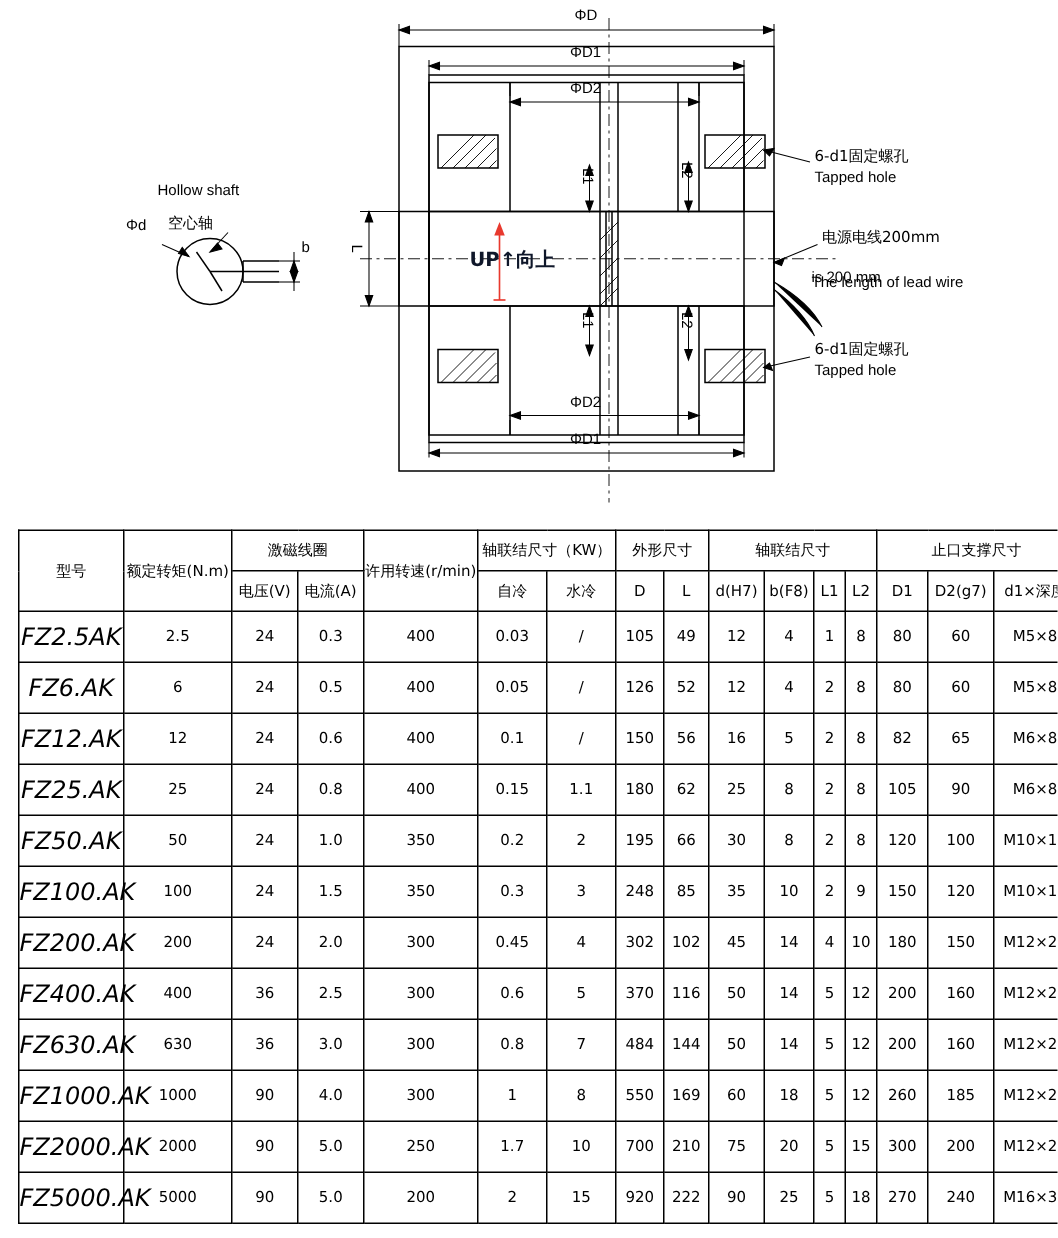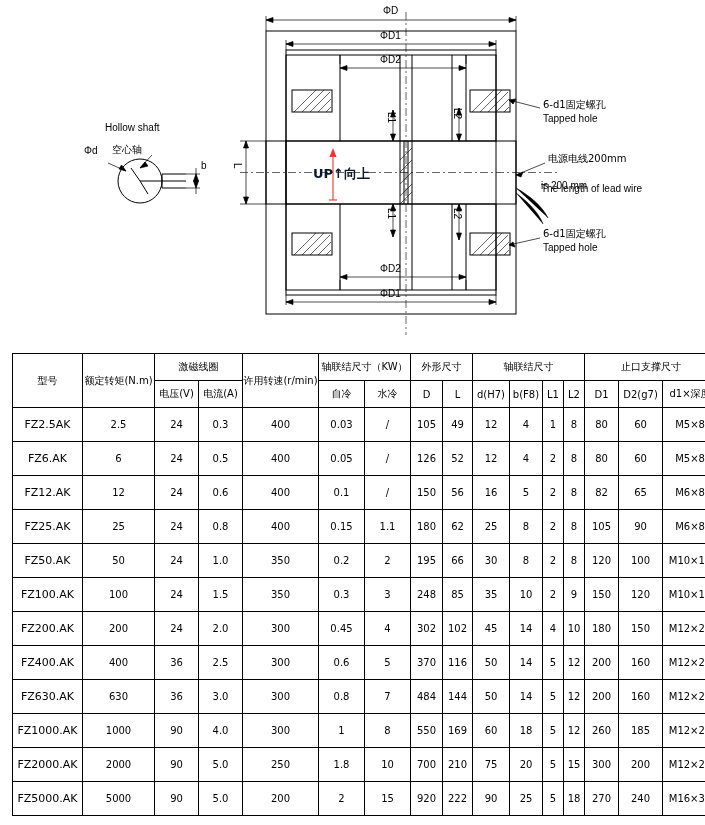--- a/index.html
+++ b/index.html
@@ -12,21 +12,21 @@
   .lbl{position:absolute;font-size:10px;line-height:1.15;white-space:nowrap;}
   .lbl.cn{font-family:"DejaVu Sans",sans-serif;}
   .lbl.red{color:#0f172a;}
   .vert{writing-mode:vertical-rl;text-orientation:mixed;}
 
   
   table.spec{border-collapse:collapse;width:681px;margin:8px 12px 0 12px;table-layout:fixed;}
   table.spec th,table.spec td{border:1px solid #000;text-align:center;vertical-align:middle;
      font-size:10px;font-family:"DejaVu Sans",sans-serif;padding:0;height:33px;}
   table.spec th{font-weight:normal;height:26px;}
-  table.spec td.model{font-size:11px;}
+  table.spec td.model{font-size:16px;font-style:italic;}
   .hdr-tall{height:26px;}
 </style>
 </head>
 <body>
 
 <div class="page">
 
   <div class="drawing">
     <svg width="705" height="345" viewBox="0 0 705 345">
       <g stroke="#000" fill="none" stroke-width="1">
@@ -449,21 +449,21 @@
           <td>260</td>
           <td>185</td>
           <td>M12×25</td>
         </tr>
         <tr>
           <td class="model">FZ2000.AK</td>
           <td>2000</td>
           <td>90</td>
           <td>5.0</td>
           <td>250</td>
-          <td>1.8</td>
+          <td>1.7</td>
           <td>10</td>
           <td>700</td>
           <td>210</td>
           <td>75</td>
           <td>20</td>
           <td>5</td>
           <td>15</td>
           <td>300</td>
           <td>200</td>
           <td>M12×25</td>

